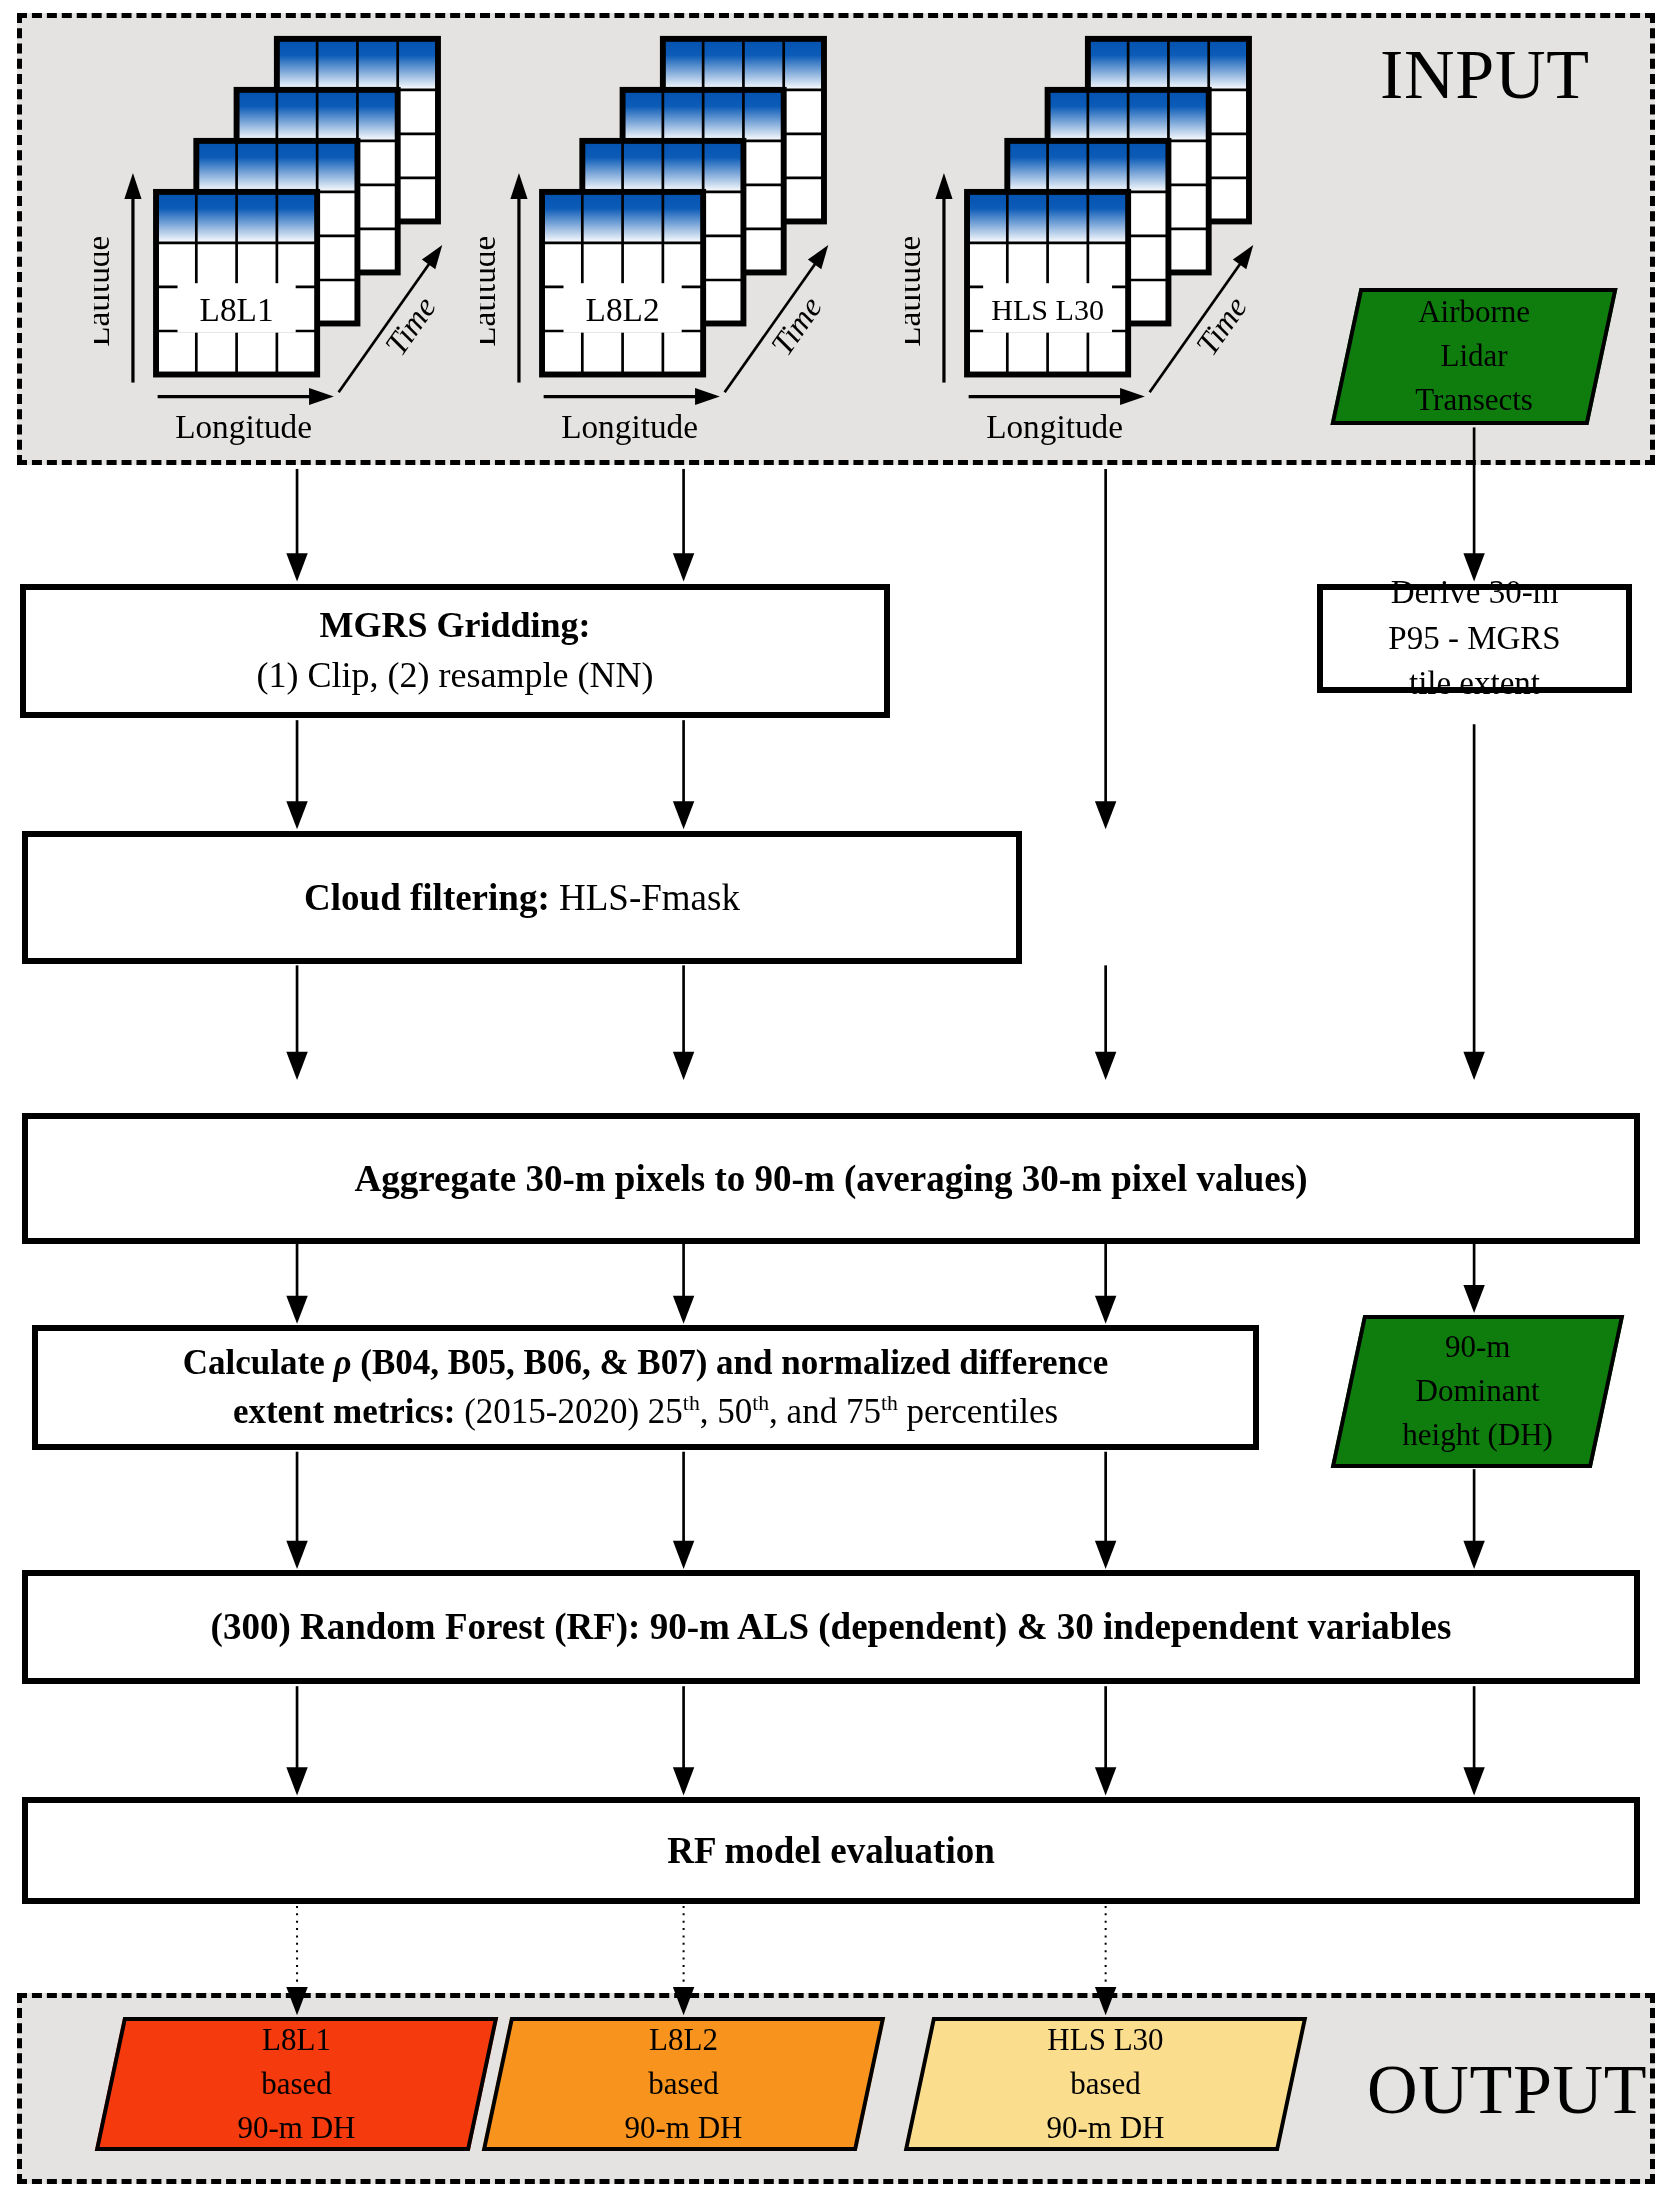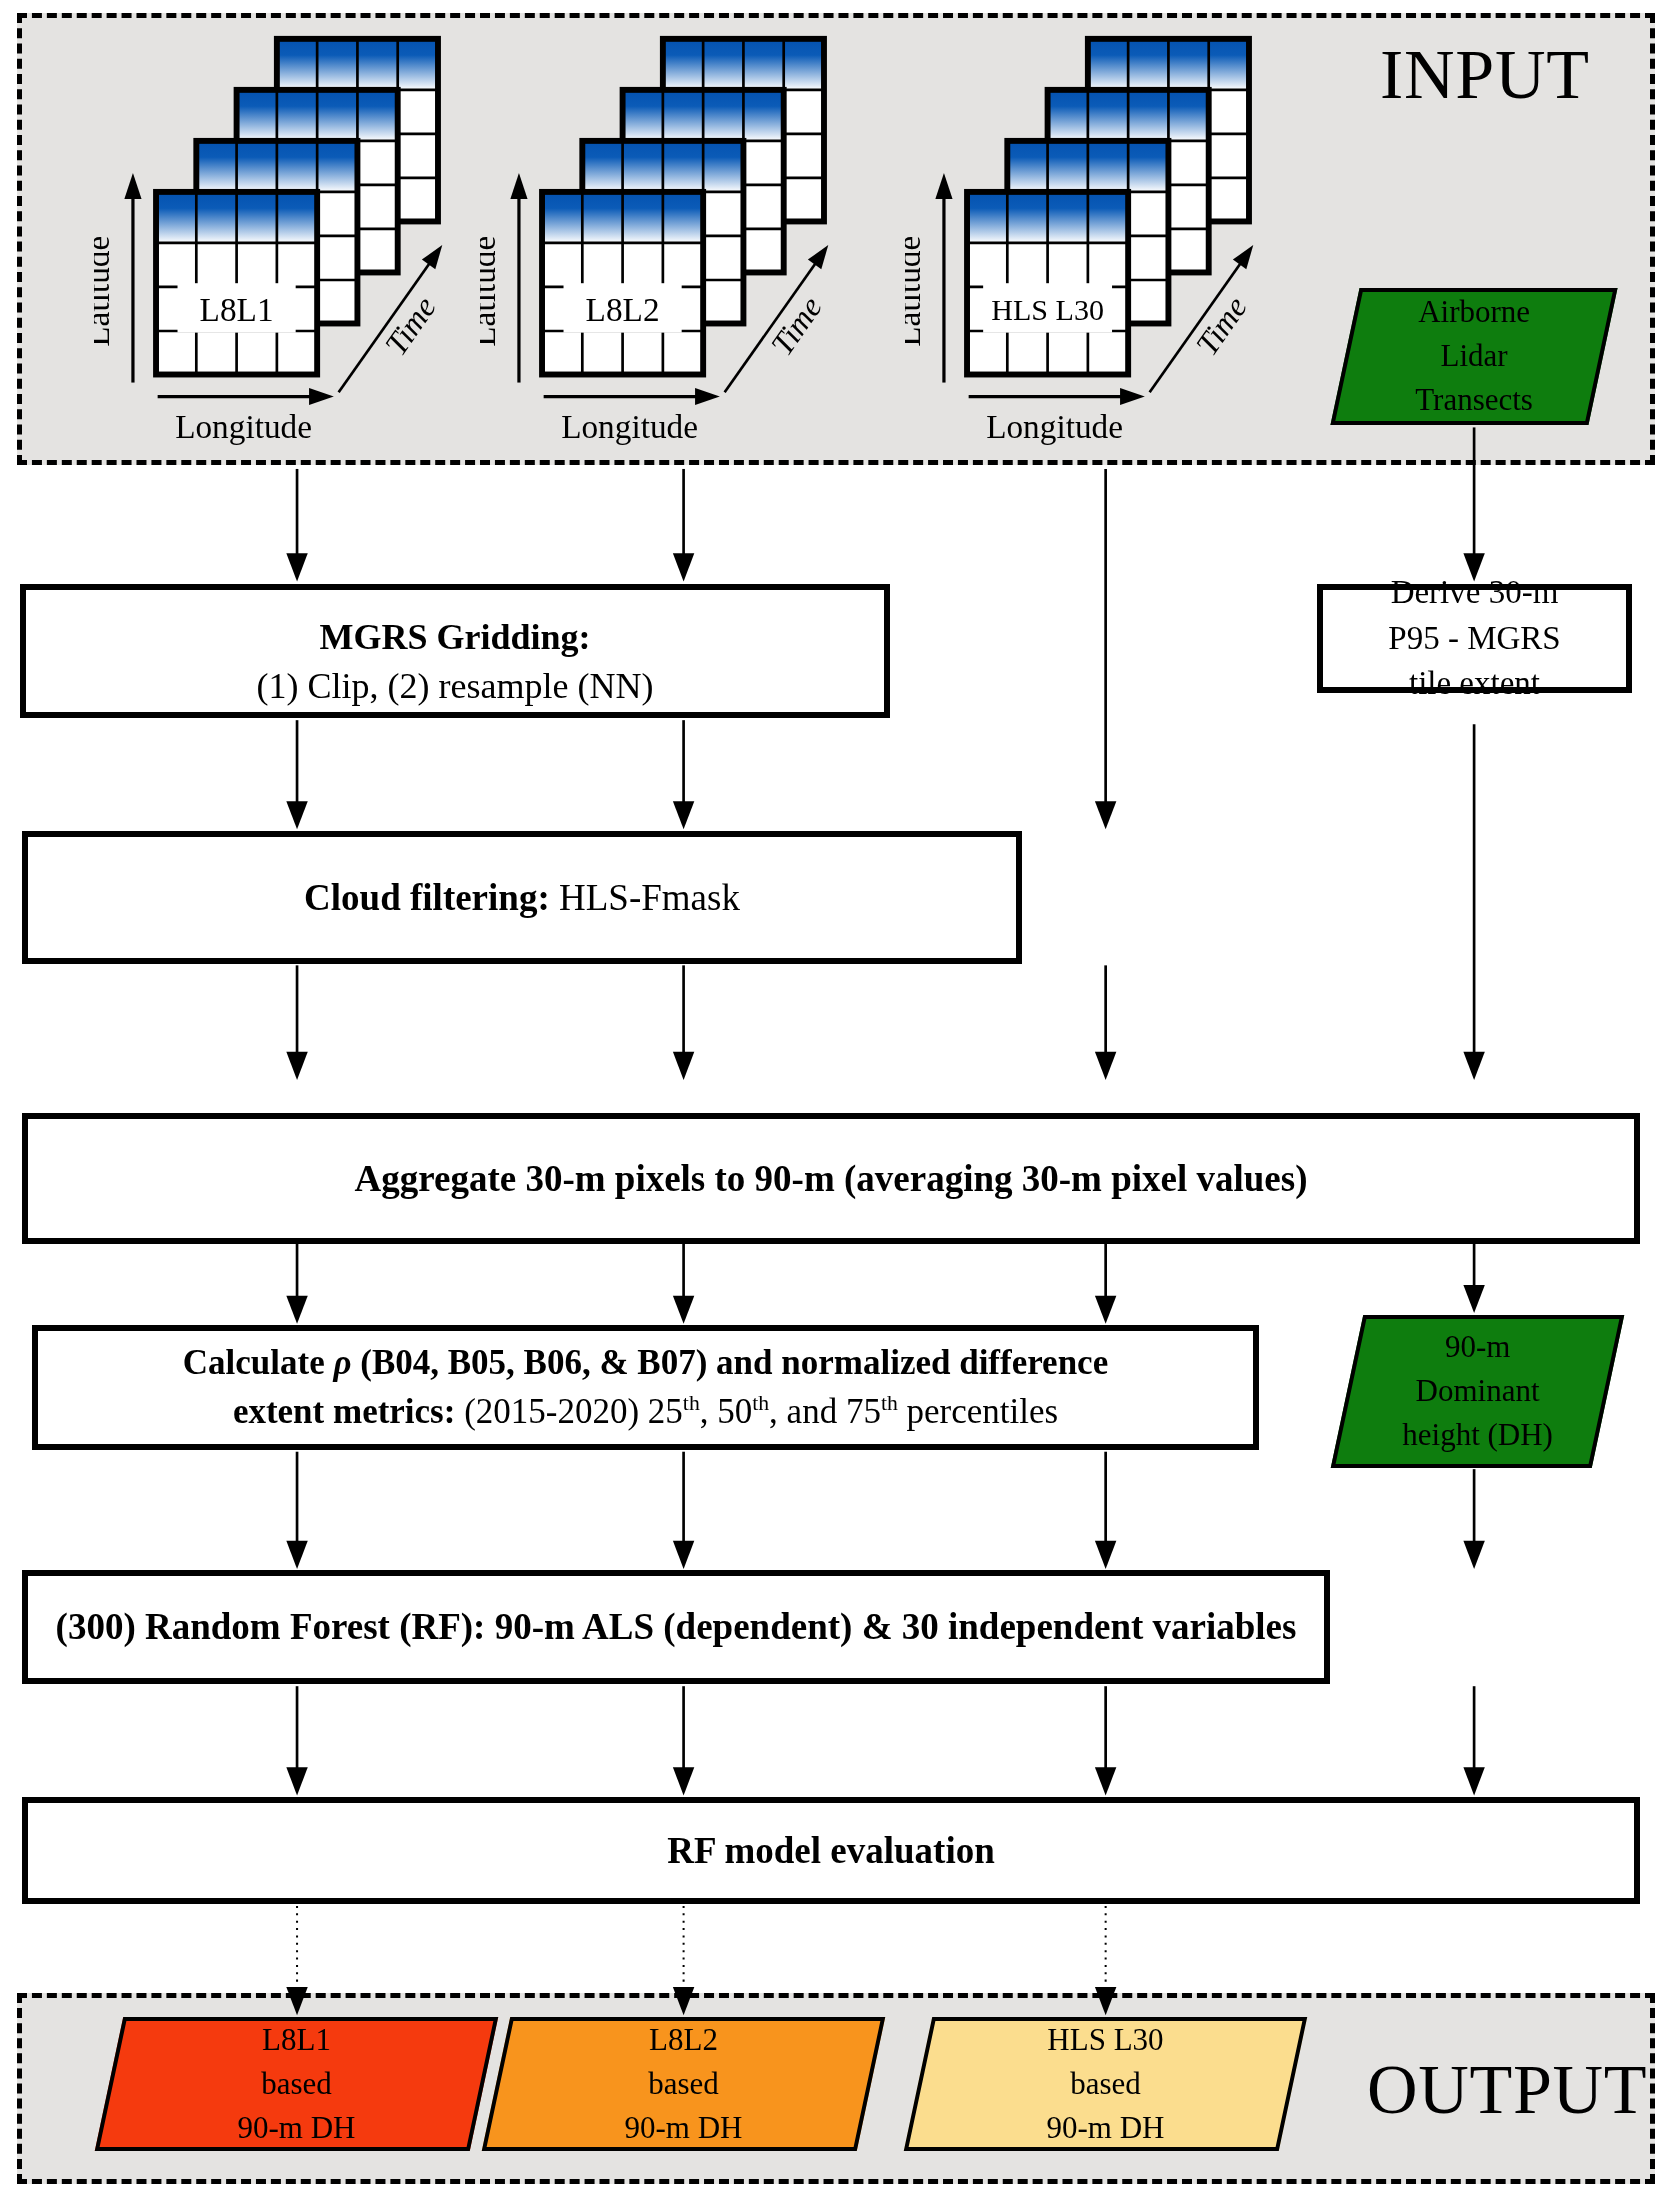--- a/index.html
+++ b/index.html
@@ -189,21 +189,21 @@
 </svg>
 
 <div class="abs para green" style="left:1345px;top:288px;width:258px;height:137px;">
   <div class="inner cubetext">
     <div>Airborne</div>
     <div>Lidar</div>
     <div>Transects</div>
   </div>
 </div>
 
-<div class="abs flowbox" style="left:20px;top:584px;width:870px;height:134px;font-size:36px;justify-content:flex-end;">
+<div class="abs flowbox" style="left:20px;top:584px;width:870px;height:134px;font-size:36px;">
   <div class="ln b">MGRS Gridding:</div>
   <div class="ln">(1) Clip, (2) resample (NN)</div>
 </div>
 
 <div class="abs flowbox" style="left:1317px;top:584px;width:315px;height:109px;font-size:33px;font-weight:normal;line-height:1.3;">
   <div class="ln">Derive 30-m</div>
   <div class="ln">P95 - MGRS</div>
   <div class="ln">tile extent</div>
 </div>
 
@@ -227,21 +227,21 @@
 </div>
 
 <div class="abs para green" style="left:1347px;top:1315px;width:261px;height:153px;">
   <div class="inner cubetext">
     <div>90-m</div>
     <div>Dominant</div>
     <div>height (DH)</div>
   </div>
 </div>
 
-<div class="abs flowbox" style="left:22px;top:1570px;width:1308px;height:114px;font-size:37px;font-weight:bold;">
+<div class="abs flowbox" style="left:22px;top:1570px;width:1618px;height:114px;font-size:37px;font-weight:bold;">
   <div class="ln">(300) Random Forest (RF): 90-m ALS (dependent) &amp; 30 independent variables</div>
 </div>
 
 <div class="abs flowbox" style="left:22px;top:1797px;width:1618px;height:107px;font-size:37px;font-weight:bold;">
   <div class="ln">RF model evaluation</div>
 </div>
 
 <div class="abs section" style="left:17px;top:1993px;width:1638px;height:191px;"></div>
 
 <div class="abs bigcap" style="left:1367px;top:2050px;width:281px;">OUTPUT</div>

